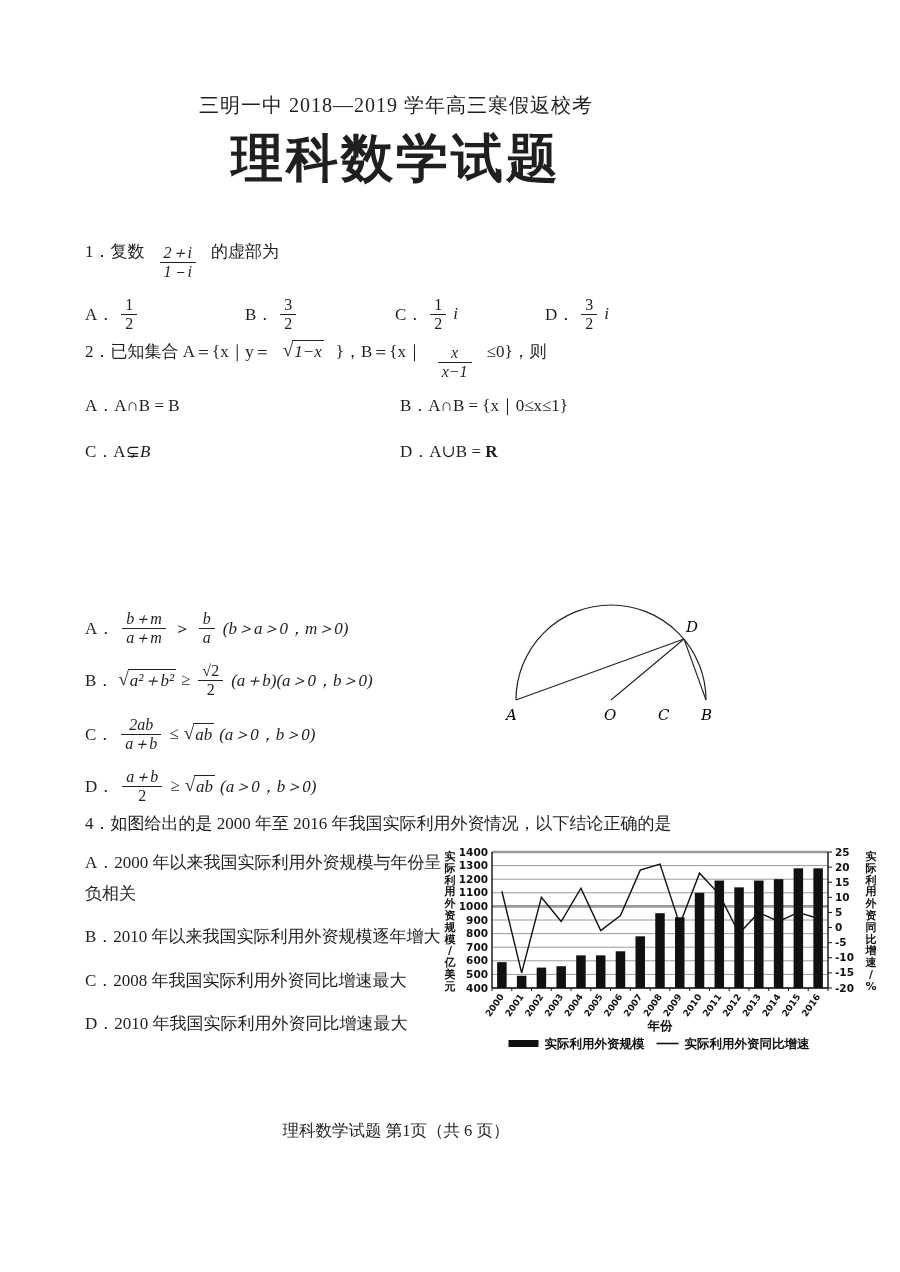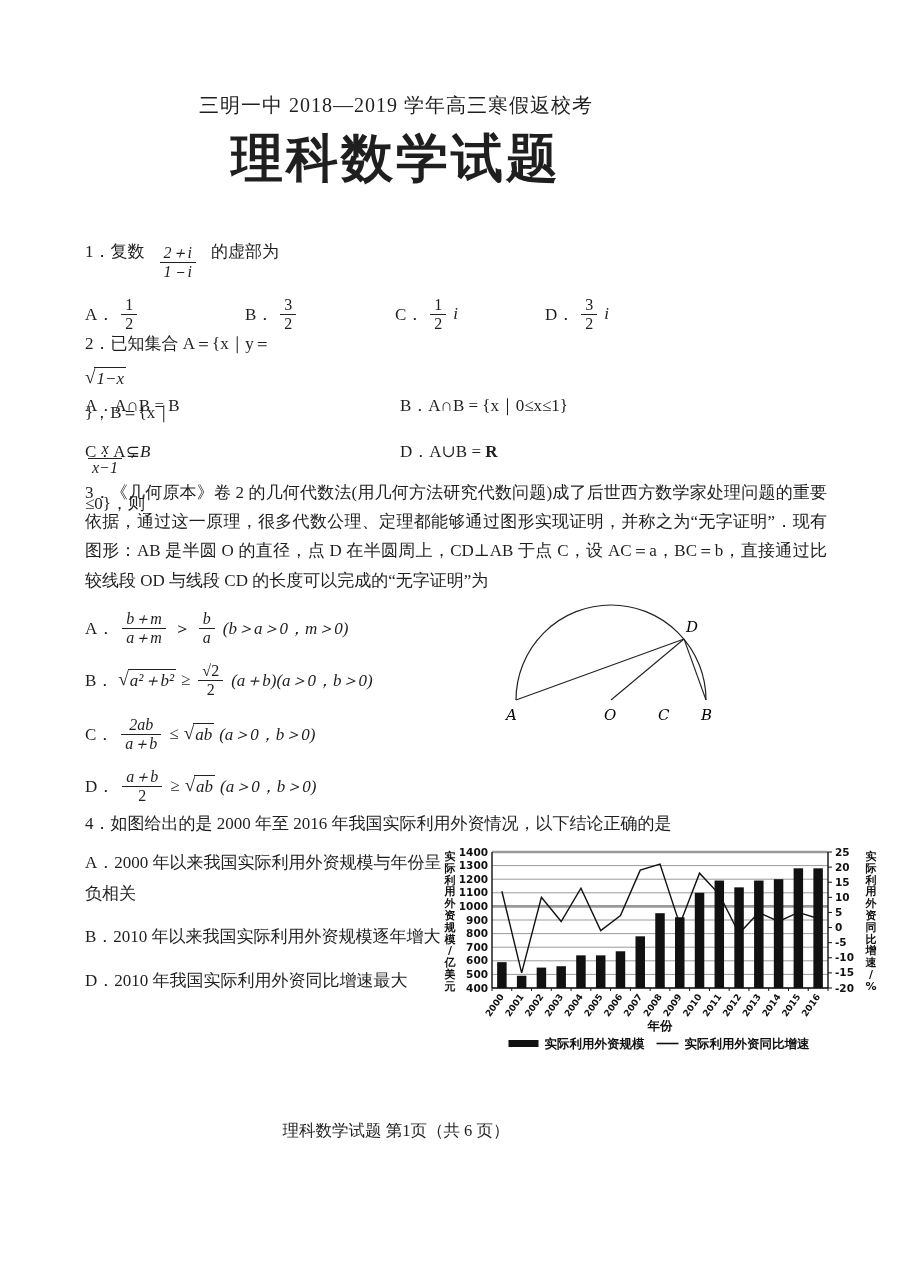--- a/index.html
+++ b/index.html
@@ -78,21 +78,21 @@
     <span class="q1w">
       <span>D．</span>
       <span class="frac">
           <span class="fn">3</span>
           <span class="fd">2</span>
         </span>
       <span class="italic">i</span>
     </span>
   </div>
 
-  <div class="abs stem mathrow" style="top:332px;flex-direction:column;">
+  <div class="abs stem mathrow" style="top:340px;">
     <span>2．已知集合 A＝{x｜y＝</span>
     <span class="sqrt">
         <span class="rsym">√</span>
         <span class="rbar italic">1−x</span>
       </span>
     <span>}，B＝{x｜</span>
     <span class="frac">
         <span class="fn italic">x</span>
         <span class="fd italic">x−1</span>
       </span>
@@ -104,21 +104,20 @@
   </div>
   <div class="abs optrow" style="top:440px;align-items:flex-end;">
     <span class="q2w">
       <span>C．A</span><span style="font-family:'DejaVu Sans',sans-serif;">⊊</span><span class="italic">B</span>
     </span>
     <span>
       <span>D．A∪B = </span><span class="boldR">R</span>
     </span>
   </div>
 
-  <div class="abs stem" style="top:478px;width:742px;line-height:1.72;text-align:justify;">3．《几何原本》卷 2 的几何代数法(用几何方法研究代数问题)成了后世西方数学家处理问题的重要依据，通过这一原理，很多代数公理、定理都能够通过图形实现证明，并称之为“无字证明”．现有图形：AB 是半圆 O 的直径，点 D 在半圆周上，CD⊥AB 于点 C，设 AC＝a，BC＝b，直接通过比较线段 OD 与线段 CD 的长度可以完成的“无字证明”为</div>
 
   <div class="abs q3opt" style="top:606px;">
     <span>A．</span>
     <span class="frac">
         <span class="fn italic">b＋m</span>
         <span class="fd italic">a＋m</span>
       </span>
     <span>＞</span>
     <span class="frac">
         <span class="fn italic">b</span>
@@ -178,20 +177,21 @@
     <text x="106" y="132">O</text>
     <text x="160" y="132">C</text>
     <text x="203" y="132">B</text>
     <text x="188" y="44">D</text>
   </svg>
 
   <div class="abs stem" style="top:812px;">4．如图给出的是 2000 年至 2016 年我国实际利用外资情况，以下结论正确的是</div>
   <div class="abs q4opts">
     <div class="opt">A．2000 年以来我国实际利用外资规模与年份呈负相关</div>
     <div class="opt">B．2010 年以来我国实际利用外资规模逐年增大</div>
+    <div class="opt">C．2008 年我国实际利用外资同比增速最大</div>
     <div class="opt">D．2010 年我国实际利用外资同比增速最大</div>
   </div>
 
   <svg id="chart-svg" class="abs" style="left:430px;top:840px;" width="458" height="222" viewBox="0 0 458 222">
       <line x1="62" y1="148" x2="398" y2="148" stroke="#9a9a9a" stroke-width="1"></line>
       <text x="58" y="151.5" text-anchor="end" font-size="10.5" font-weight="700" fill="#111">400</text>
       <line x1="62" y1="134.4" x2="398" y2="134.4" stroke="#9a9a9a" stroke-width="1"></line>
       <text x="58" y="137.9" text-anchor="end" font-size="10.5" font-weight="700" fill="#111">500</text>
       <line x1="62" y1="120.8" x2="398" y2="120.8" stroke="#9a9a9a" stroke-width="1"></line>
       <text x="58" y="124.3" text-anchor="end" font-size="10.5" font-weight="700" fill="#111">600</text>

